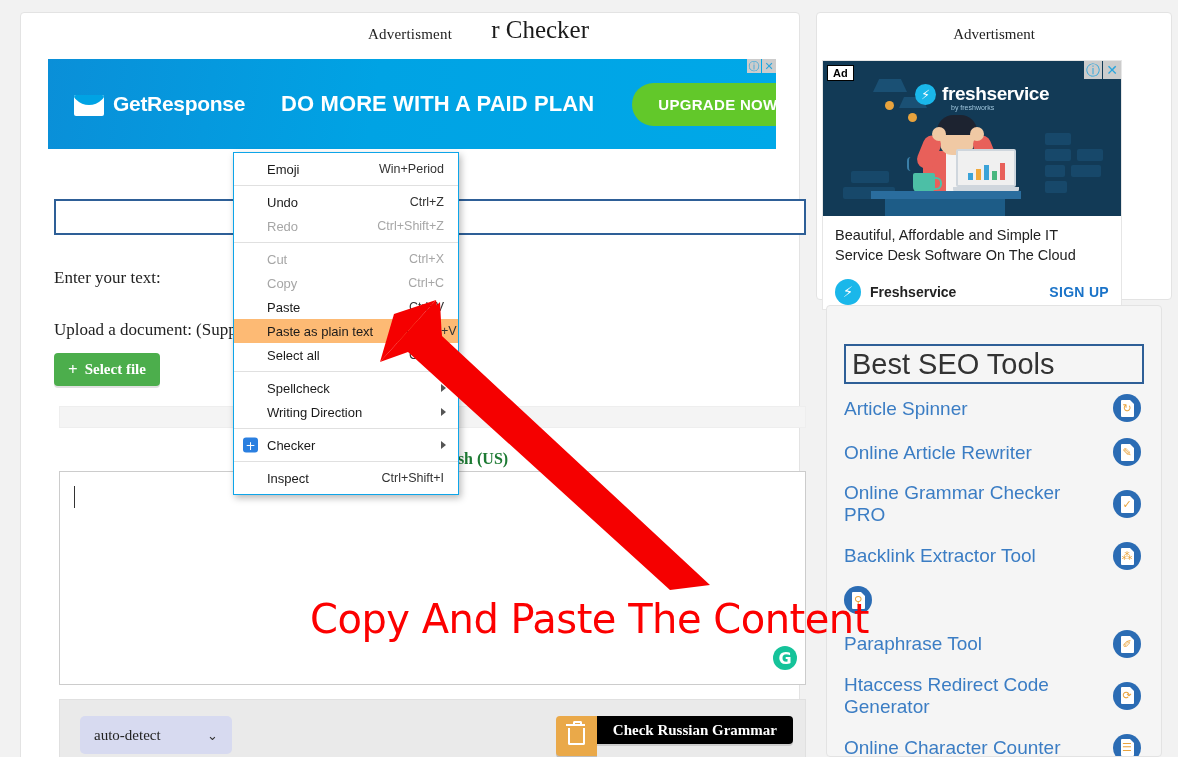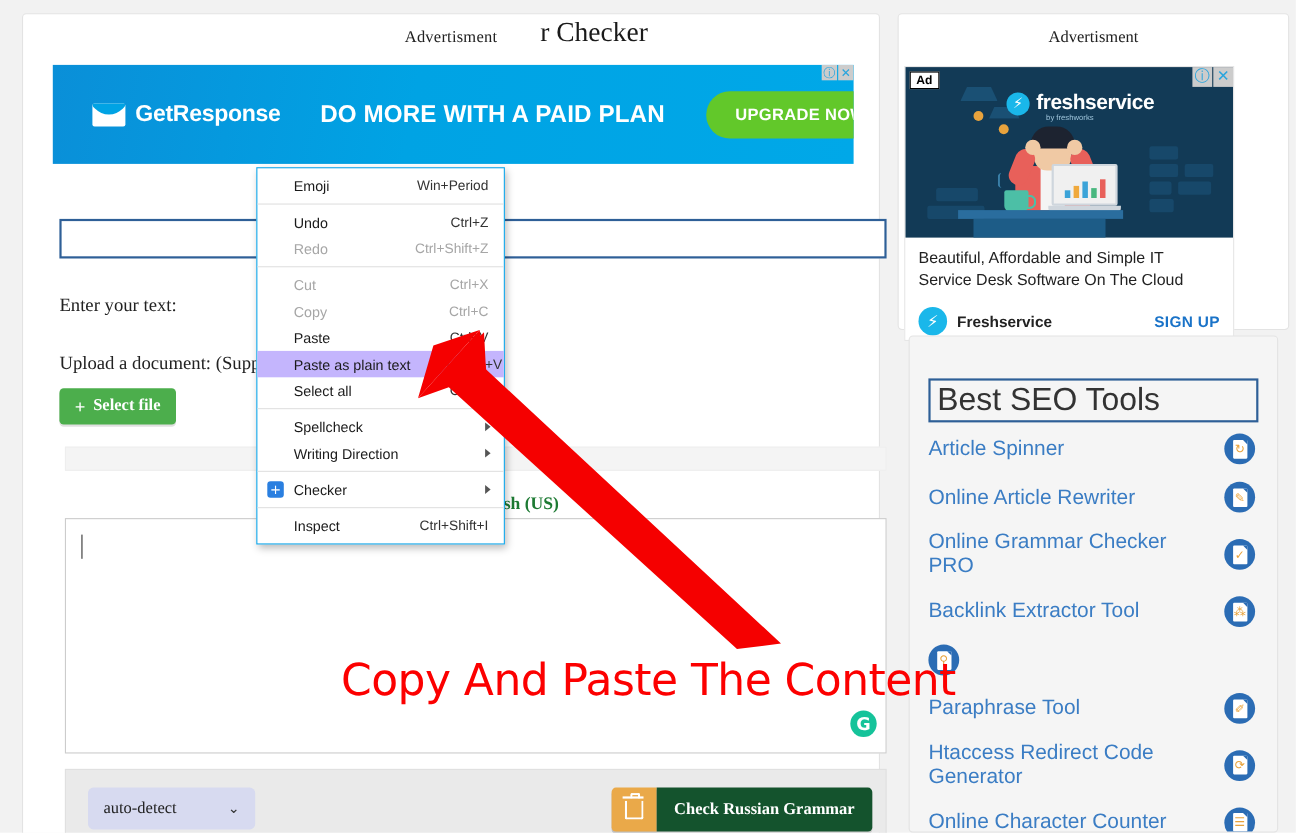--- a/index.html
+++ b/index.html
@@ -22,21 +22,21 @@
     text-align:center;font-family:"Liberation Serif", serif;
     font-size:15px;color:#222;padding-top:13px;letter-spacing:.2px;
   }
   
   .banner{
     position:absolute;left:27px;top:46px;width:728px;height:90px;
     background:linear-gradient(100deg,#0a8fd8 0%,#00a3e4 45%,#00a8e8 100%);
     overflow:hidden;
   }
   .banner-inner{display:flex;align-items:center;height:100%;}
-  .gr-logo{display:flex;align-items:center;margin-left:36px;}
+  .gr-logo{display:flex;align-items:flex-end;margin-left:26px;}
   .gr-env{
     width:30px;height:21px;background:#fff;border-radius:2px;position:relative;overflow:hidden;
     margin-right:9px;
   }
   .gr-env:before{
     content:"";position:absolute;left:-3px;top:-12px;width:36px;height:22px;
     border-radius:0 0 18px 18px;background:#00a3e4;
   }
   .gr-name{color:#fff;font-size:21px;font-weight:bold;letter-spacing:-.3px;}
   .banner-headline{
@@ -114,21 +114,21 @@
     font-family:"Liberation Serif", serif;font-size:15px;color:#222;
   }
   .chev{font-size:13px;color:#333;font-family:"DejaVu Sans",sans-serif;}
   .btn-row{position:absolute;right:12px;top:16px;display:flex;}
   .btn-clear{
     width:41px;height:40px;background:#eaa949;border:none;border-radius:4px 0 0 4px;
     display:flex;align-items:center;justify-content:center;cursor:pointer;
     box-shadow:0 2px 0 rgba(0,0,0,.18);
   }
   .btn-check{
-    height:40px;background:#14532d;border:none;border-radius:0 4px 4px 0;
+    height:28px;background:#000000;border:none;border-radius:0 4px 4px 0;
     color:#fff;font-family:"Liberation Serif", serif;font-size:15px;font-weight:bold;
     padding:0 16px;cursor:pointer;box-shadow:0 2px 0 rgba(0,0,0,.12);
     white-space:nowrap;
   }
   .trash{
     width:13px;height:15px;border:2px solid #fff;border-top:none;
     border-radius:0 0 2px 2px;position:relative;
   }
   .trash:before{
     content:"";position:absolute;left:-4px;top:-4px;width:19px;height:2px;background:#fff;
@@ -252,21 +252,21 @@
     position:absolute;left:233px;top:152px;width:226px;
     background:#fff;border:1px solid #0ea5e9;
     box-shadow:2px 3px 7px rgba(0,0,0,.28);
     font-family:"Liberation Sans",sans-serif;font-size:13px;color:#1a1a1a;
     padding:4px 0;box-sizing:border-box;
   }
   .mi{
     display:flex;align-items:center;height:24px;padding:0 14px 0 33px;
     justify-content:space-between;cursor:default;position:relative;
   }
-  .mi.hl{background:#c4b5fd;}
+  .mi.hl{background:#fdba74;}
   .mi.disabled .mi-label,.mi.disabled .mi-key{color:#a6a6a6;}
   .mi-label{white-space:nowrap;}
   .mi-key{color:#333;font-size:12.5px;white-space:nowrap;margin-left:16px;}
   .mi-arrow{position:absolute;right:12px;top:50%;transform:translateY(-50%);
     width:0;height:0;border-style:solid;border-width:4px 0 4px 5px;
     border-color:transparent transparent transparent #555;}
   .msep{height:1px;background:#e0e0e0;margin:4px 0;}
   .ata-ico{
     position:absolute;left:9px;top:50%;transform:translateY(-50%);
     width:15px;height:15px;background:#2a7fe0;border-radius:3px;color:#fff;

